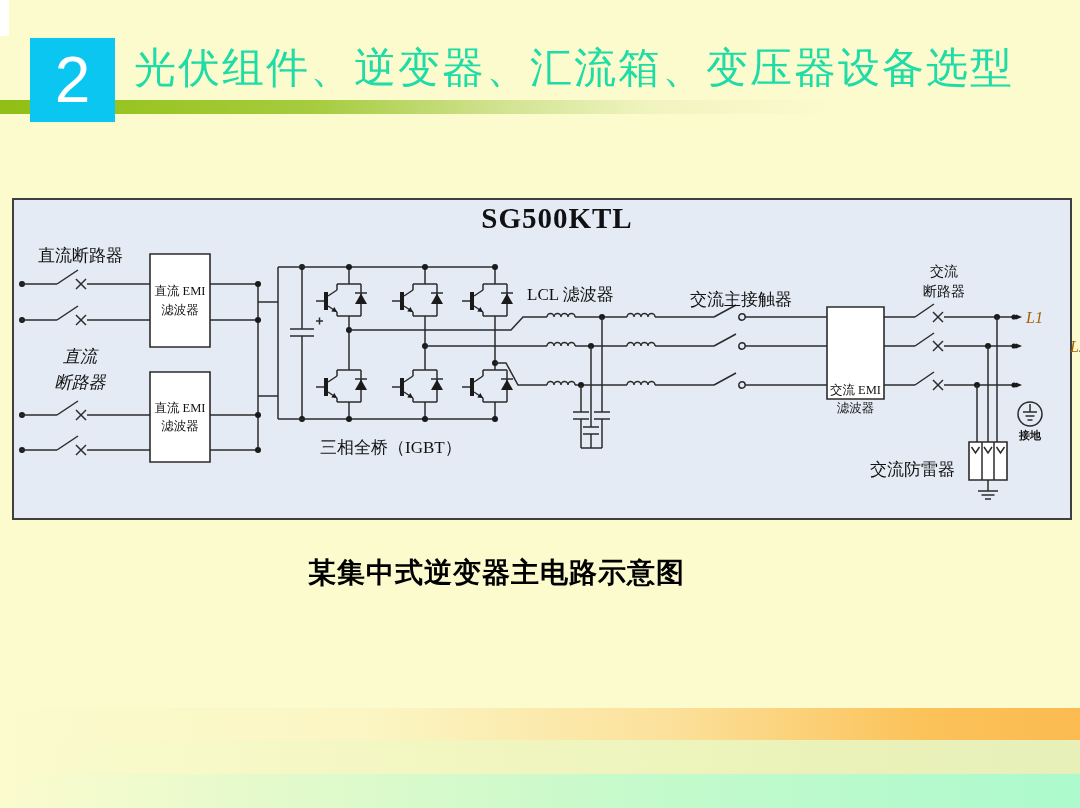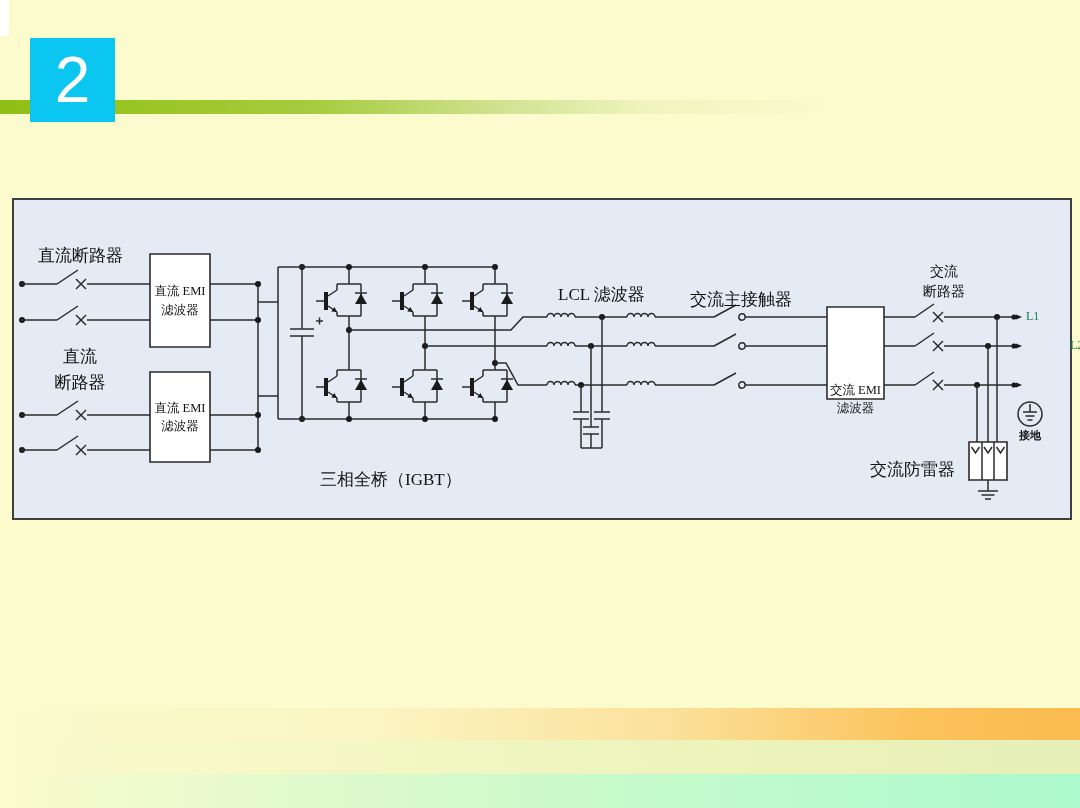--- a/index.html
+++ b/index.html
@@ -13,21 +13,21 @@
     display:flex;align-items:center;justify-content:center;}
   #numbox span{font-family:"Liberation Sans","DejaVu Sans",sans-serif;font-size:64px;color:#ffffff;line-height:1;}
   #slidetitle{position:absolute;left:134px;top:40px;font-size:42px;letter-spacing:2px;color:#1FDCA6;white-space:nowrap;}
   
   #panel{position:absolute;left:12px;top:198px;width:1056px;height:318px;background:#E4EBF5;border:2px solid #3F3F3F;box-sizing:content-box;}
   #panel svg{position:absolute;left:0;top:0;width:1056px;height:318px;}
   .lab{position:absolute;white-space:nowrap;font-size:17px;color:#111;}
   .lab2{position:absolute;text-align:center;font-size:17px;color:#111;line-height:1.55;}
   .boxlab{position:absolute;display:flex;flex-direction:column;align-items:center;justify-content:center;
           font-size:12.5px;line-height:1.45;color:#111;text-align:center;}
-  .term{position:absolute;font-size:12px;color:#15803d;}
+  .term{position:absolute;font-size:16px;color:#a16207;font-style:italic;}
   .tiny{position:absolute;font-size:11px;color:#111;text-align:center;}
   
   #caption{position:absolute;left:308px;top:554px;font-size:28px;font-weight:bold;letter-spacing:1px;color:#000;}
   
   .band{position:absolute;left:0;width:1080px;}
   #band-orange{top:708px;height:32px;
     background:linear-gradient(to right,rgba(252,193,92,0) 0%,rgba(252,193,92,.10) 35%,rgba(252,193,92,.45) 62%,rgba(251,185,70,.85) 85%,#FBBB50 100%);}
   #band-green{top:740px;height:34px;
     background:linear-gradient(to right,rgba(222,236,160,0) 0%,rgba(226,238,168,.35) 40%,rgba(230,240,180,.8) 75%,#E8F0BA 100%);}
   #band-mint{top:774px;height:34px;
@@ -42,20 +42,21 @@
 </head>
 <body>
 
 <div id="slide">
 
   <div id="corner"></div>
   <div id="underline"></div>
   <div id="numbox">
     <span>2</span>
   </div>
+  <div id="slidetitle">光伏组件、逆变器、汇流箱、变压器设备选型</div>
 
   <div id="panel">
     <svg viewBox="0 0 1056 318">
       <defs>
         <g id="igbt">
           <line class="w" x1="0" y1="0" x2="0" y2="5"></line>
           <line class="w" x1="-12" y1="5" x2="12" y2="5"></line>
           <line class="w" x1="-12" y1="5" x2="-12" y2="11"></line>
           <line class="w" x1="-12" y1="11" x2="-21" y2="17"></line>
           <rect class="f" x="-25" y="13" width="4" height="18"></rect>
@@ -240,48 +241,50 @@
 
       <g>
         <circle class="w" cx="1016" cy="214" r="12"></circle>
         <line class="w" x1="1016" y1="204" x2="1016" y2="212"></line>
         <line class="w" x1="1009" y1="212" x2="1023" y2="212"></line>
         <line class="w" x1="1011.5" y1="216" x2="1020.5" y2="216"></line>
         <line class="w" x1="1013.5" y1="220" x2="1018.5" y2="220"></line>
       </g>
     </svg>
 
+    <div class="lab" style="left:428px;top:2px;width:230px;text-align:center;font-size:29px;font-weight:600;letter-spacing:1px;">SG500KTL</div>
     <div class="lab" style="left:24px;top:44px;text-align:center;">直流断路器</div>
-    <div class="lab2" style="left:26px;top:144px;width:80px;">
+    <div class="lab2" style="left:26px;top:144px;width:80px;font-style:italic;">
       <div>直流</div>
       <div>断路器</div>
     </div>
     <div class="boxlab" style="left:136px;top:54px;width:60px;height:93px;">
       <div>直流 EMI</div>
       <div>滤波器</div>
     </div>
     <div class="boxlab" style="left:136px;top:172px;width:60px;height:90px;">
       <div>直流 EMI</div>
       <div>滤波器</div>
     </div>
-    <div class="lab" style="left:306px;top:236px;margin-top:32px;">三相全桥（IGBT）</div>
-    <div class="lab" style="left:544px;top:83px;">LCL 滤波器</div>
+    <div class="lab" style="left:306px;top:236px;">三相全桥（IGBT）</div>
+    <div class="lab" style="left:513px;top:83px;">LCL 滤波器</div>
     <div class="lab" style="left:676px;top:88px;">交流主接触器</div>
     <div class="boxlab" style="left:813px;top:107px;width:57px;height:92px;margin-top:46px;">
       <div>交流 EMI</div>
       <div>滤波器</div>
     </div>
     <div class="lab2" style="left:896px;top:62px;width:68px;font-size:14px;line-height:1.45;">
       <div>交流</div>
       <div>断路器</div>
     </div>
     <div class="term" style="left:1012px;top:109px;">L1</div>
     <div class="term" style="left:1012px;top:138px;margin-left:44px;">L2</div>
     <div class="term" style="left:1072px;top:177px;">L3</div>
     <div class="tiny" style="left:1000px;top:228px;width:32px;font-weight:bold;">接地</div>
     <div class="lab" style="left:856px;top:258px;">交流防雷器</div>
   </div>
 
+  <div id="caption">某集中式逆变器主电路示意图</div>
 
   <div id="band-orange" class="band"></div>
   <div id="band-green" class="band"></div>
   <div id="band-mint" class="band"></div>
 </div>
 
 </body></html>

